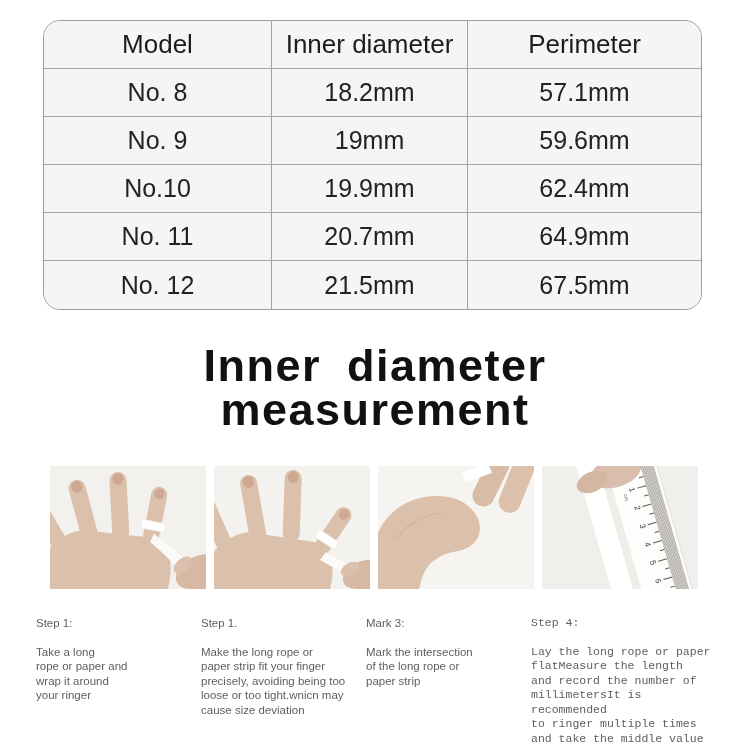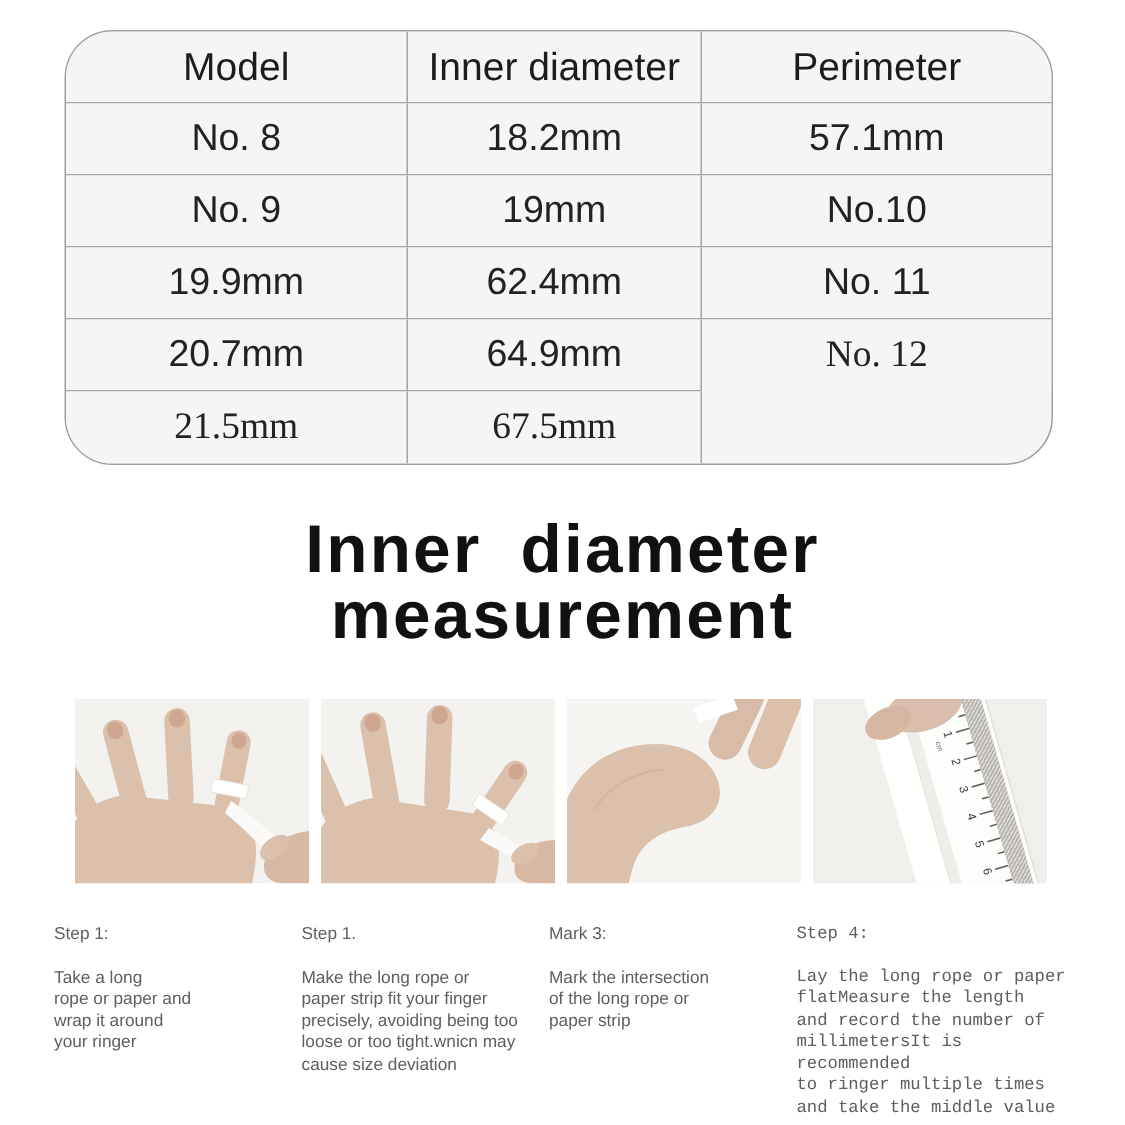--- a/index.html
+++ b/index.html
@@ -3,30 +3,30 @@
 <meta charset="utf-8">
 <style>
   html,body{margin:0;padding:0;}
   body{
     width:750px;height:750px;background:#ffffff;position:relative;overflow:hidden;
     font-family:"Liberation Sans",sans-serif;
   }
   
   .size-table{
     position:absolute;left:43px;top:20px;width:657px;height:288px;
-    border:1px solid #9e9e9e;border-radius:32px;background:#f5f5f5;overflow:hidden;
+    border:1px solid #9e9e9e;border-radius:17px;background:#f5f5f5;overflow:hidden;
     display:grid;grid-template-columns:228px 196px 1fr;grid-template-rows:repeat(6,1fr);
   }
   .cell{
     display:flex;align-items:center;justify-content:center;
     border-right:1px solid #a4a4a4;border-bottom:1px solid #a4a4a4;
     font-size:25px;color:#222;background:#f5f5f5;
   }
   .cell:nth-child(3n){border-right:none;}
-  .cell:nth-last-child(-n+3){border-bottom:none;font-family:Liberation Serif, serif;}
+  .cell:nth-last-child(-n+3){border-bottom:none;}
   .cell.head{font-size:26px;color:#1c1c1c;}
   
   .heading{
     position:absolute;top:344px;left:0;width:750px;text-align:center;
     font-weight:700;font-size:45px;line-height:44px;color:#111;
     letter-spacing:1.5px;word-spacing:12px;
   }
   
   .photos{position:absolute;top:466px;left:50px;display:flex;gap:8px;}
   .photo{width:156px;height:123px;}
@@ -45,20 +45,21 @@
   <div class="cell head">Model</div>
   <div class="cell head">Inner diameter</div>
   <div class="cell head">Perimeter</div>
 
   <div class="cell">No. 8</div>
   <div class="cell">18.2mm</div>
   <div class="cell">57.1mm</div>
 
   <div class="cell">No. 9</div>
   <div class="cell">19mm</div>
+  <div class="cell">59.6mm</div>
 
   <div class="cell">No.10</div>
   <div class="cell">19.9mm</div>
   <div class="cell">62.4mm</div>
 
   <div class="cell">No. 11</div>
   <div class="cell">20.7mm</div>
   <div class="cell">64.9mm</div>
 
   <div class="cell">No. 12</div>

